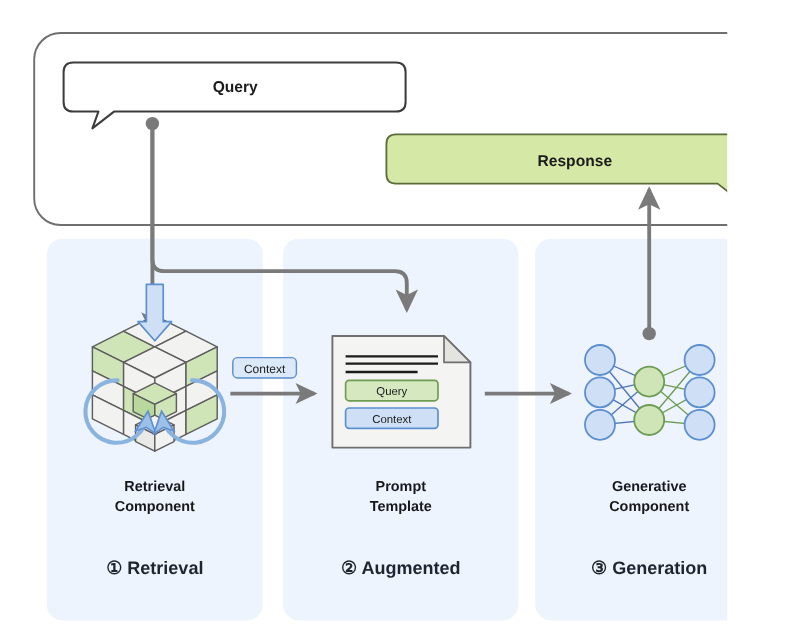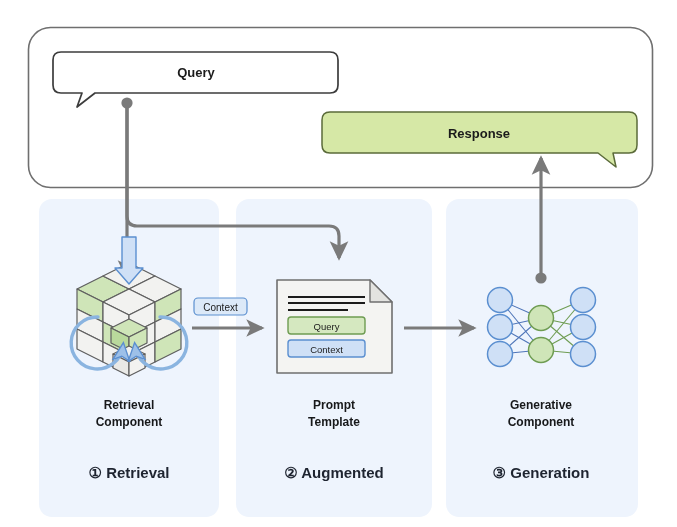--- a/index.html
+++ b/index.html
@@ -3,21 +3,21 @@
 <meta charset="utf-8">
 <style>
   * { box-sizing: border-box; }
   html, body {
     margin: 0; padding: 0;
     background: #ffffff;
     font-family: "Liberation Sans", sans-serif;
   }
   #stage {
     position: relative;
-    width: 677px; height: 527px;
+    width: 606px; height: 527px;
     background: #ffffff;
     overflow: hidden;
   }
   #diagram-svg {
     position: absolute; left: 0; top: 0;
     width: 677px; height: 527px;
   }
   .txt { font-family: "Liberation Sans", sans-serif; fill: #1b1b1b; }
   .bubble-label { font-size: 13px; font-weight: 700; text-anchor: middle; }
   .comp-label { font-size: 12px; font-weight: 700; text-anchor: middle; fill: #17181a; }

